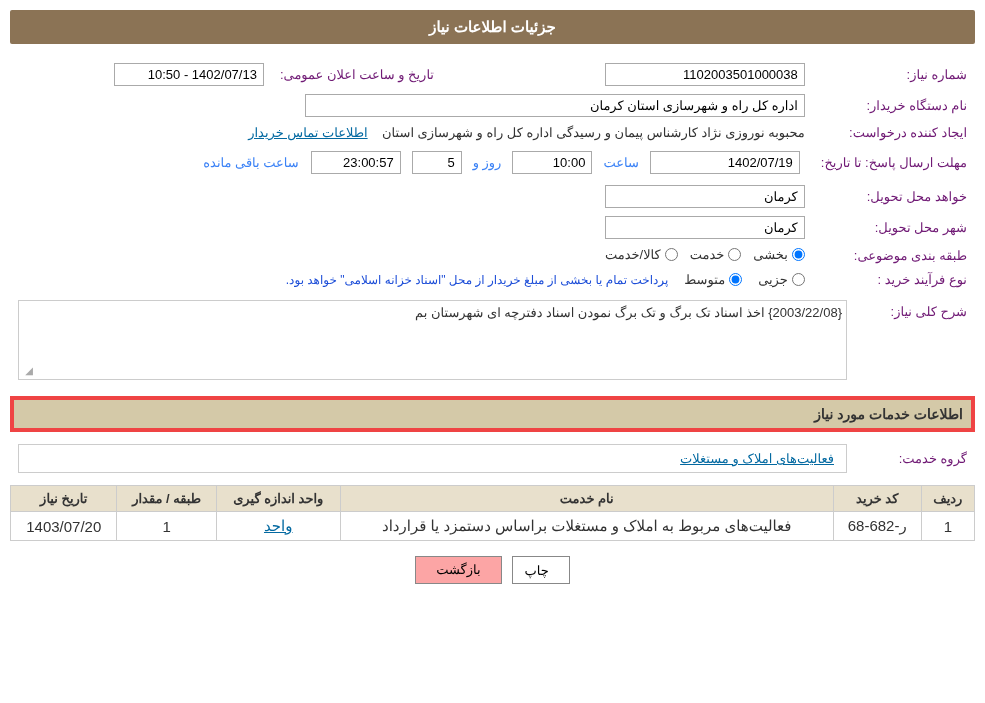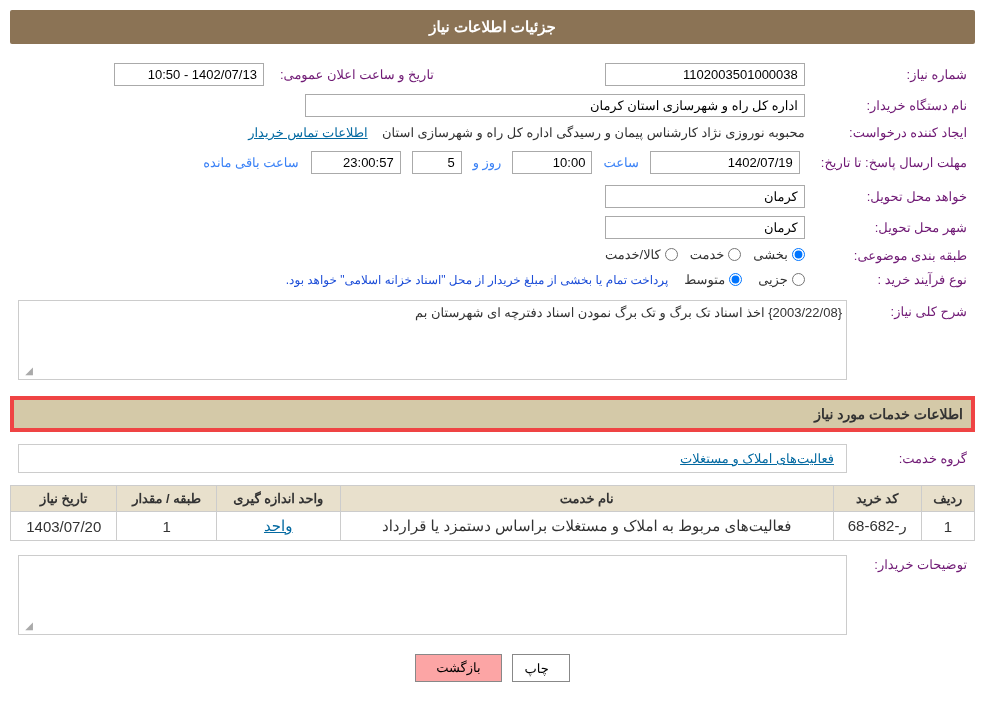--- a/index.html
+++ b/index.html
@@ -311,30 +311,18 @@
         <td>فعالیت‌های مربوط به املاک و مستغلات براساس دستمزد یا قرارداد</td>
         <td>
           <span class="link-blue">واحد</span>
         </td>
         <td>1</td>
         <td>1403/07/20</td>
       </tr>
     </tbody>
   </table>
 
-  <table class="info-table" style="margin-top:10px;">
-    <tbody>
-        <tr>
-      <td class="label-cell" style="vertical-align:top; padding-top:6px; width:120px;">توضیحات خریدار:</td>
-      <td>
-        <div class="notes-container">
-          <div class="resize-handle">◢</div>
-        </div>
-      </td>
-    </tr>
-  </tbody>
-    </table>
 
   <div class="bottom-buttons">
     <button class="btn btn-print">چاپ</button>
     <button class="btn btn-back">بازگشت</button>
   </div>
 </div>
 
 </body></html>

